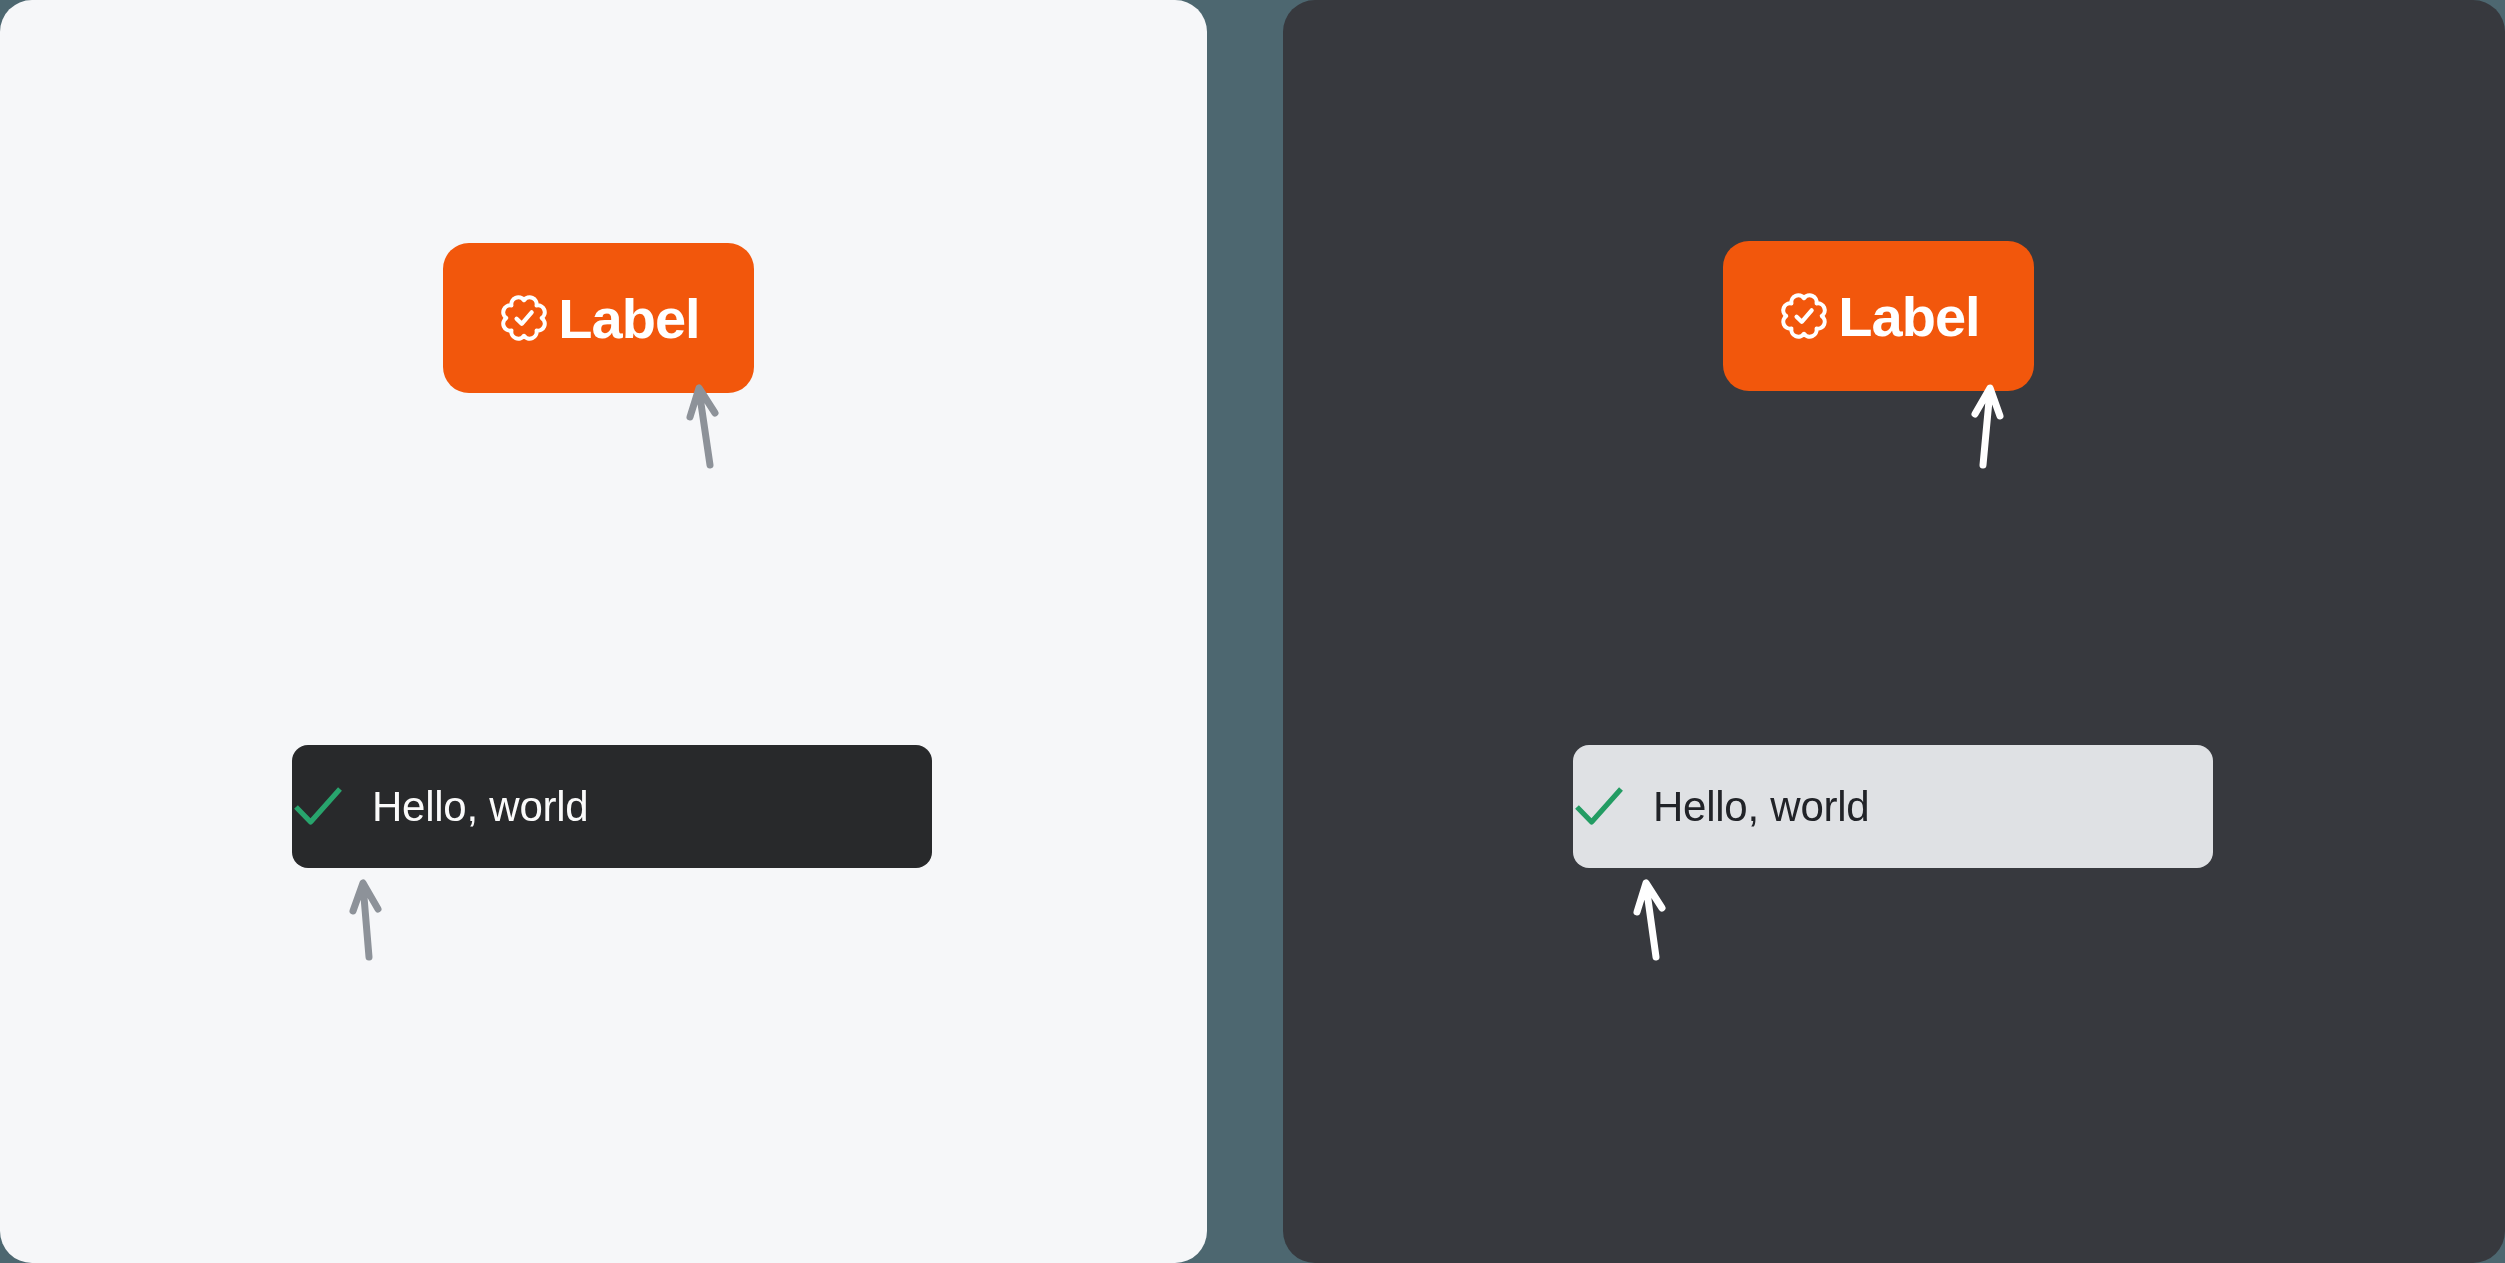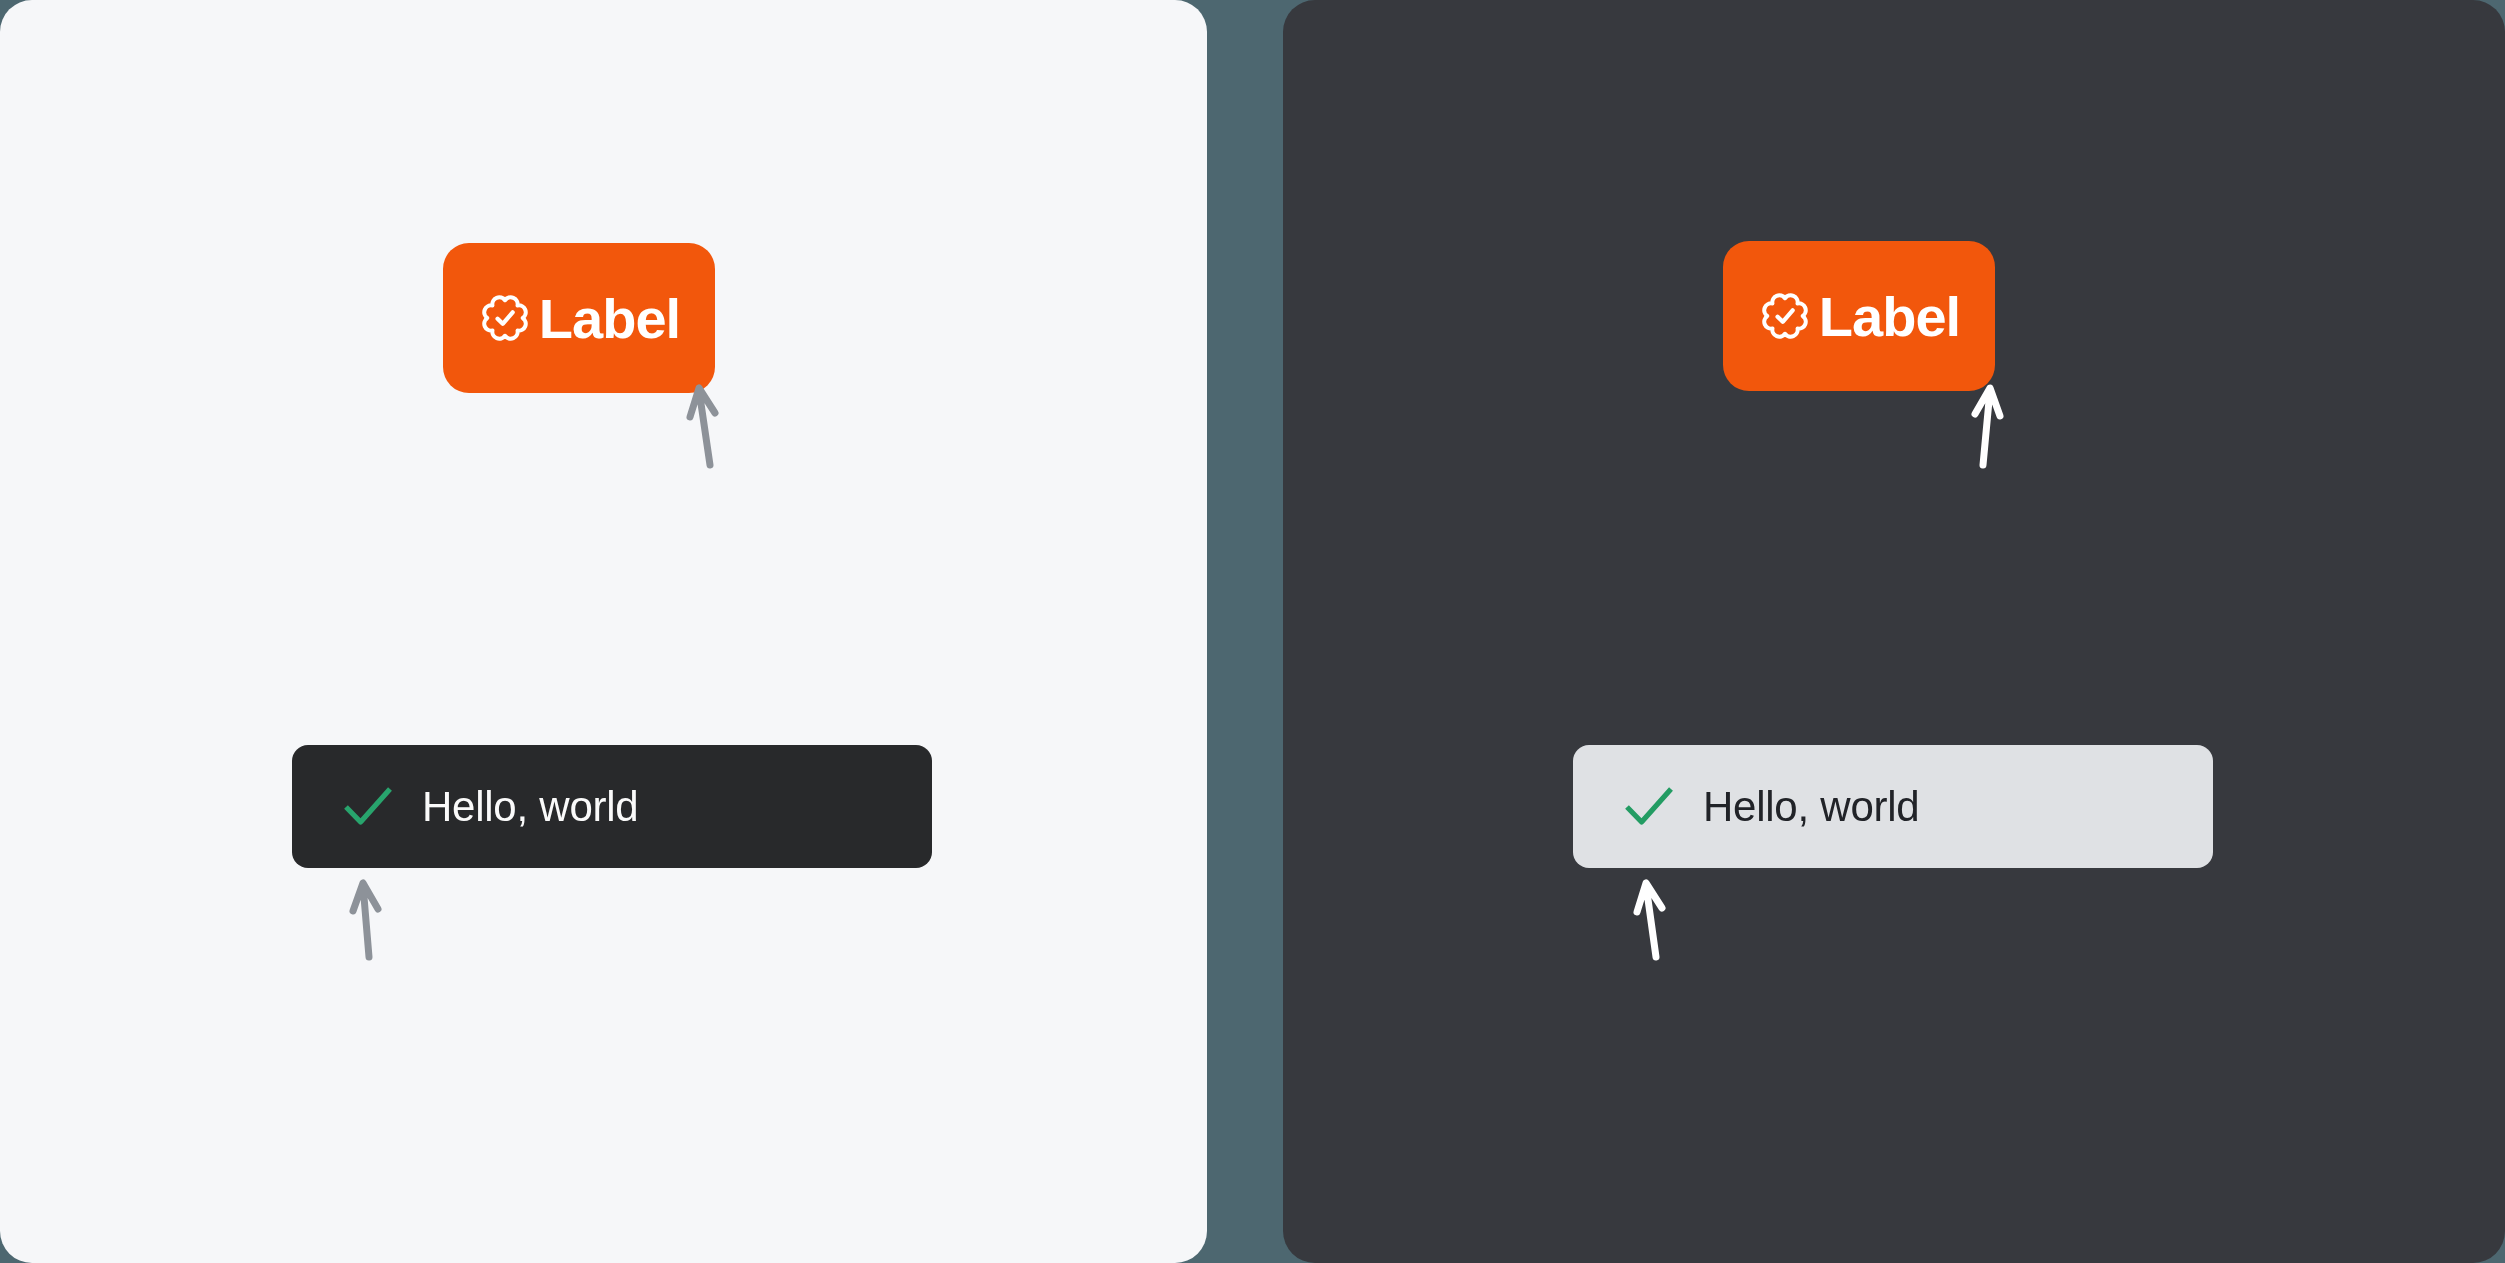--- a/index.html
+++ b/index.html
@@ -30,21 +30,21 @@
     position:absolute;
     top:0;
     height:1263px;
     border-radius:32px;
   }
   .panel.light{left:0;width:1207px;background:var(--panel-light);}
   .panel.dark{left:1283px;width:1222px;background:var(--panel-dark);}
 
   .primary-button{
     position:absolute;
-    width:272px;height:150px;
+    width:311px;height:150px;
     background:var(--orange);
     border:none;
     border-radius:26px;
     display:flex;align-items:center;justify-content:center;
     gap:7px;
     color:#FFFFFF;
     cursor:pointer;
   }
   .panel.light .primary-button{left:443px;top:243px;}
   .panel.dark  .primary-button{left:440px;top:241px;}
@@ -63,21 +63,20 @@
   .panel.dark  .caption{color:var(--caption-on-dark);}
   .caption.primary{left:333px;top:462px;width:560px;text-align:center;}
   .panel.dark .caption.primary{left:325px;}
   .caption.success{left:295px;top:950px;text-align:left;}
 
   .toast{
     position:absolute;
     width:640px;height:123px;
     border-radius:16px;
     display:flex;align-items:center;
-    padding-left:50px;
     gap:28px;
   }
   .panel.light .toast{left:292px;top:745px;background:var(--toast-dark-bg);}
   .panel.dark  .toast{left:290px;top:745px;background:var(--toast-light-bg);}
   .toast .toast-message{font-size:42px;font-weight:400;letter-spacing:-0.25px;}
   .panel.light .toast .toast-message{color:var(--toast-dark-text);}
   .panel.dark  .toast .toast-message{color:var(--toast-light-text);}
   .check-icon{width:52px;height:44px;display:block;}
   .panel.light .check-icon{color:var(--green-light);}
   .panel.dark  .check-icon{color:var(--green-dark);}

